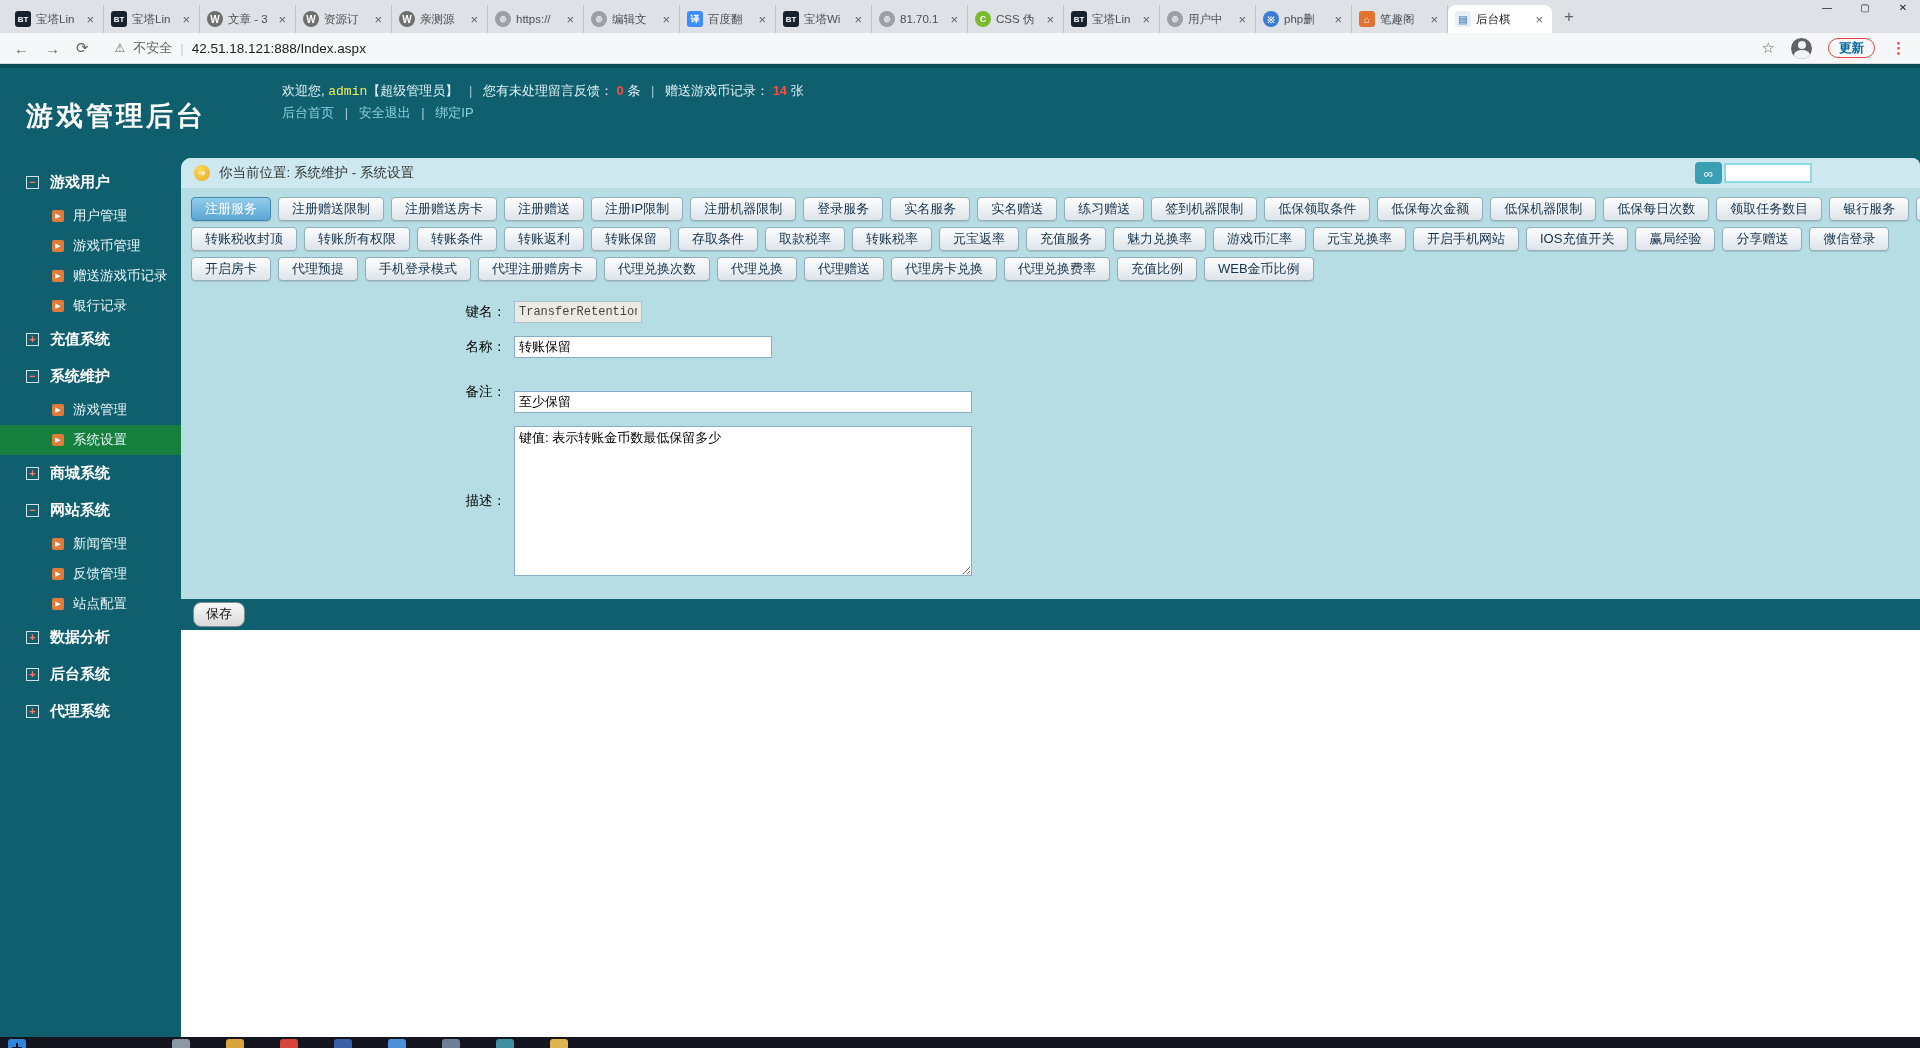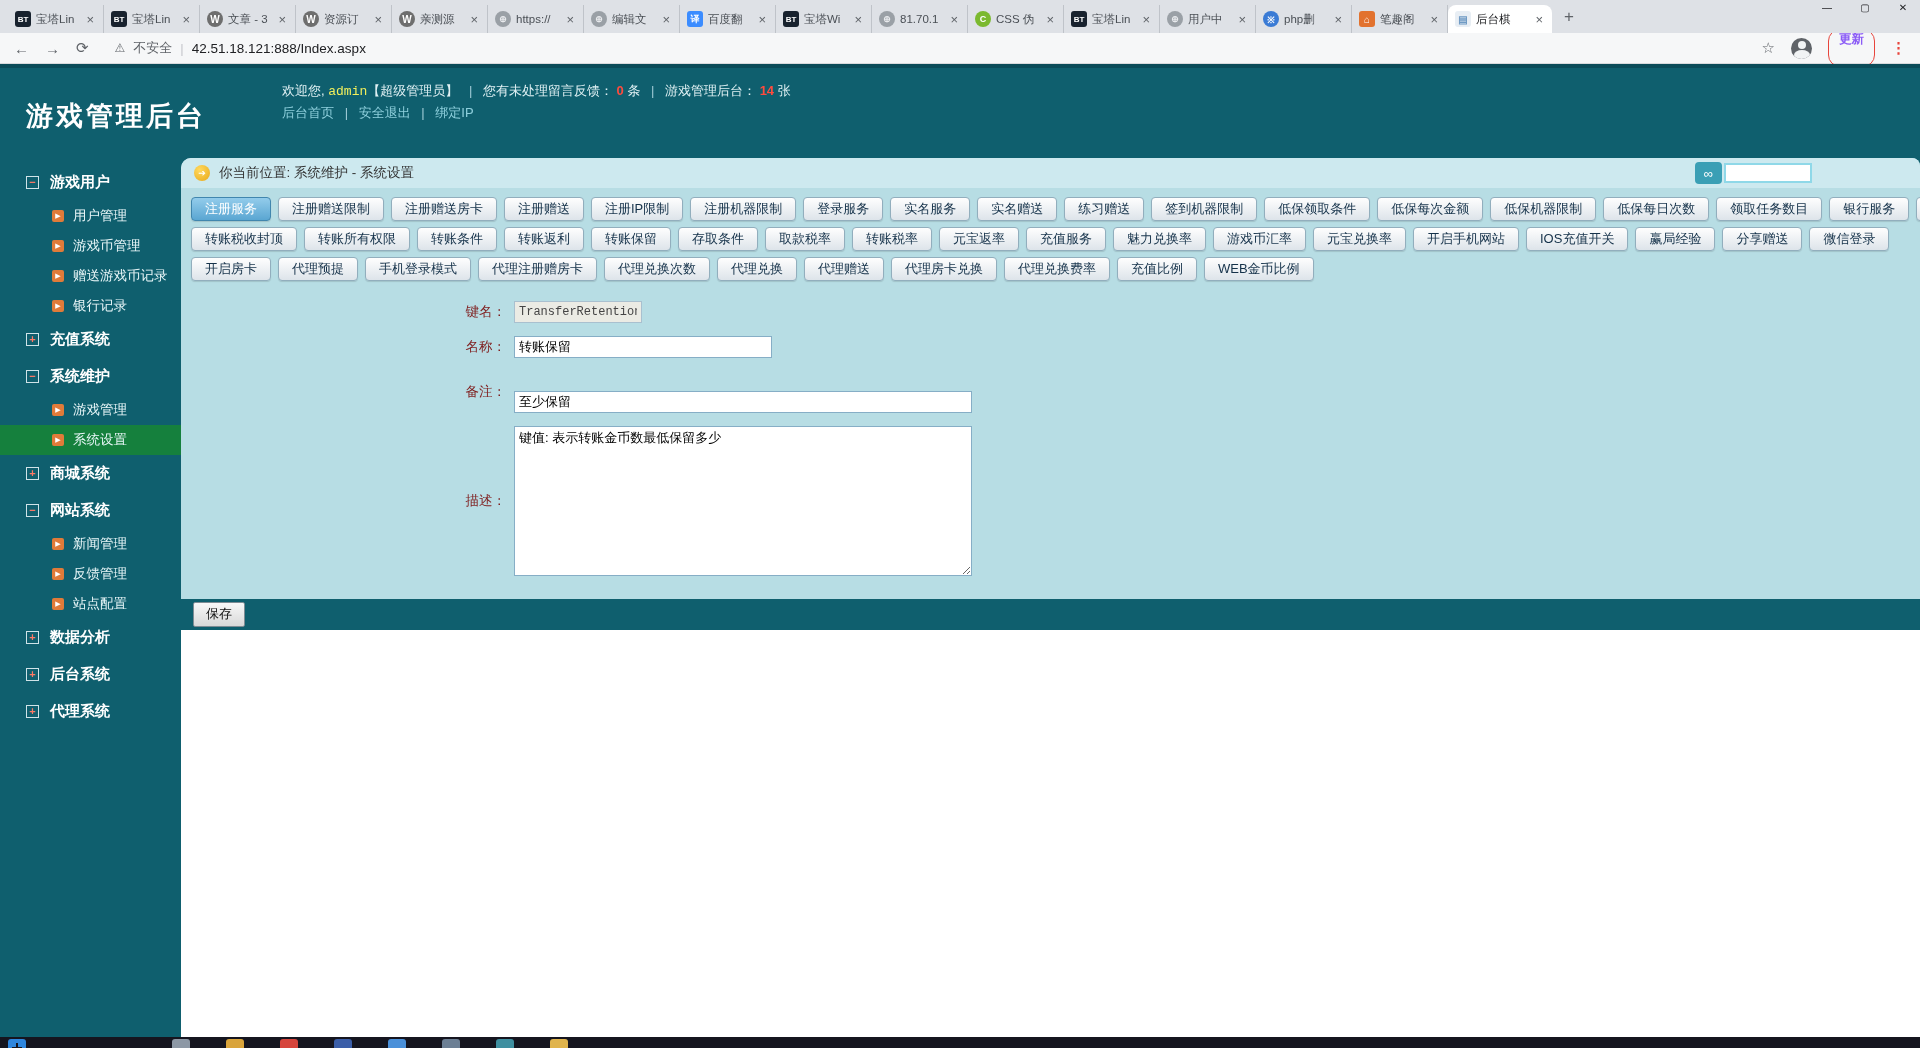--- a/index.html
+++ b/index.html
@@ -34,21 +34,21 @@
   .nav-ic { font-size:15px; color:#5f6368; }
   .sec-group { display:flex; align-items:center; gap:8px; margin-left:10px; }
   .warn-ic { font-size:12px; }
   .url-divider { color:#c4c7cb; }
   .url-text { color:#202124; font-size:13.5px; }
   .toolbar-right { margin-left:auto; display:flex; align-items:center; gap:16px; }
   .star-ic { font-size:15px; }
   .avatar { width:21px; height:21px; border-radius:50%; background:#5f6368; position:relative; overflow:hidden; }
   .avatar::before { content:""; position:absolute; left:6.5px; top:3.5px; width:8px; height:8px; border-radius:50%; background:#f1f3f4; }
   .avatar::after { content:""; position:absolute; left:2.5px; top:12.5px; width:16px; height:10px; border-radius:50%; background:#f1f3f4; }
-  .update-pill { border:1.5px solid #e8453c; color:#8b5cf6; border-radius:12px; padding:1px 10px 18px;
+  .update-pill { border:1.5px solid #e8453c; color:#0369a1; border-radius:12px; padding:1px 10px 0;
                  font-size:12.5px; font-weight:bold;font-family:Liberation Mono, monospace; }
   .dots-ic { color:#e8453c; font-size:15px; font-weight:bold; }
 
   
   .site-header { height:86px; background:#0f5f6e; border-top:4px solid #0b4c59; position:relative; }
   .site-title { position:absolute; left:26px; top:30px; font-size:27px; font-weight:bold; color:#fff; letter-spacing:3px; }
   .welcome-line { position:absolute; left:282px; top:14px; font-size:13px; color:#dff0f3; }
   .welcome-line .uname { color:#f2ef5c; font-family:"Liberation Mono", monospace;text-align:right; }
   .welcome-line .cnt { color:#ff4b3e; font-weight:bold; }
   .hdr-sep { color:#9fcbd6; margin:0 7px; }
@@ -80,31 +80,31 @@
 
   .tabrows { padding:9px 10px 2px; }
   .trow { display:flex; gap:7px; margin-bottom:6px; }
   .sbtn { height:24px; padding:0 13px; font-size:13px; color:#15324a; display:flex; align-items:center;
           background:linear-gradient(#fefefe,#dde4ea); border:1px solid #92aebd; border-radius:4px;
           box-shadow:0 1px 1px rgba(0,0,0,.12); white-space:nowrap; cursor:pointer; }
   .sbtn.active { background:linear-gradient(#93cceb,#5aa6d2); color:#fff; border-color:#4186ae; }
 
   .settings-form { padding:12px 0 0 250px; }
   .frow { display:flex; align-items:center; margin-bottom:13px; }
-  .flabel { width:75px; text-align:right; margin-right:8px; font-size:13.5px; color:#7f1d1d; }
+  .flabel { width:75px; text-align:right; margin-right:8px; font-size:13.5px; color:#000000; }
   .frow input, .frow textarea { border:1px solid #86aec6; background:#fff; font-size:13px; padding:2px 4px;
                                 font-family:"Liberation Sans", sans-serif; }
   .frow input { height:22px; }
   .frow input.readonly { background:#ebebe4; border-color:#a9c0cf; color:#444;
                          font-family:"Liberation Mono", monospace; font-size:12px; }
   .frow textarea { resize:vertical; }
 
   .savebar { height:31px; background:#0f5f6e; display:flex; align-items:center; padding-left:12px; }
   .save-btn { font-size:13px; padding:2px 12px 3px; background:linear-gradient(#f8f8f8,#d9d9d9);
-              border:1px solid #7e8c94; border-radius:2px; color:#111; cursor:pointer; }
+              border:1px solid #7e8c94; border-radius:8px; color:#111; cursor:pointer; }
   .white-rest { flex:1; background:#fff; }
 
   
   .taskbar { position:absolute; left:0; bottom:0; width:100%; height:11px; background:#15151f;
              display:flex; align-items:flex-start; gap:36px; padding-left:8px; overflow:hidden; }
   .tb-icon { width:18px; height:18px; border-radius:3px; margin-top:2px; flex-shrink:0; position:relative; }
   .tb-start::after { content:""; position:absolute; inset:4px;
         background:linear-gradient(#15151f,#15151f) center/100% 2px no-repeat,
                    linear-gradient(#15151f,#15151f) center/2px 100% no-repeat; }
 </style>
@@ -222,21 +222,21 @@
 
 <div class="site-header">
   <div class="site-title">游戏管理后台</div>
   <div class="welcome-line">
     <span>欢迎您, </span><span class="uname">admin</span><span>【超级管理员】</span>
     <span class="hdr-sep">|</span>
     <span>您有未处理留言反馈：</span>
     <span class="cnt">0</span>
     <span>条</span>
     <span class="hdr-sep">|</span>
-    <span>游戏管理后台：</span>
+    <span>赠送游戏币记录：</span>
     <span class="cnt">14</span>
     <span>张</span>
   </div>
   <div class="links-line">
     <a>后台首页</a>
     <span class="hdr-sep">|</span>
     <a>安全退出</a>
     <span class="hdr-sep">|</span>
     <a>绑定IP</a>
   </div>

